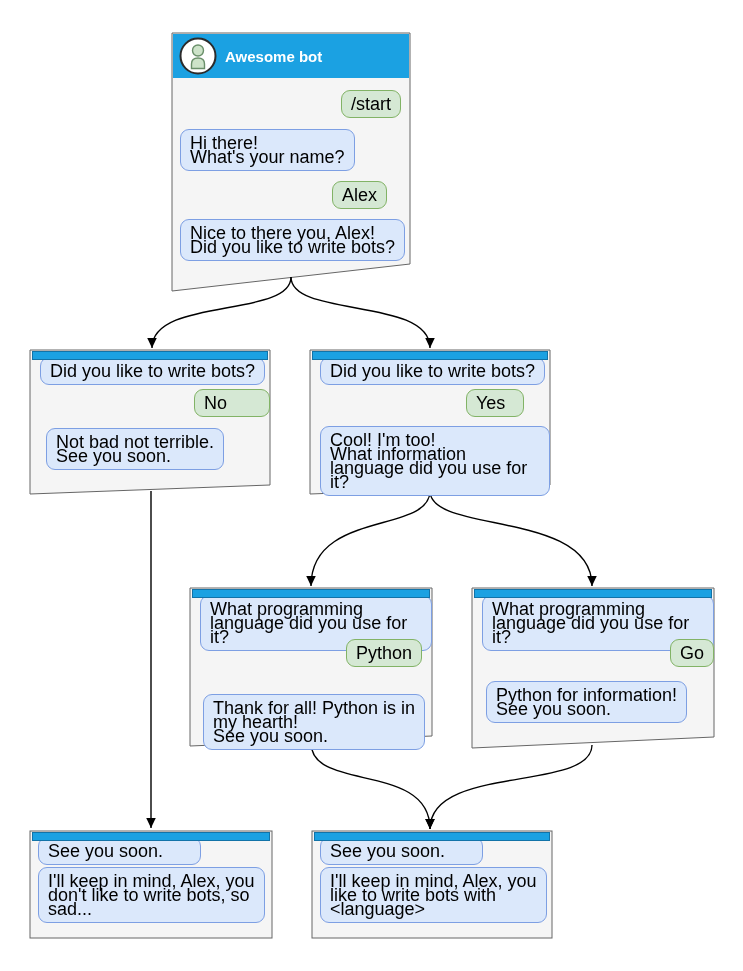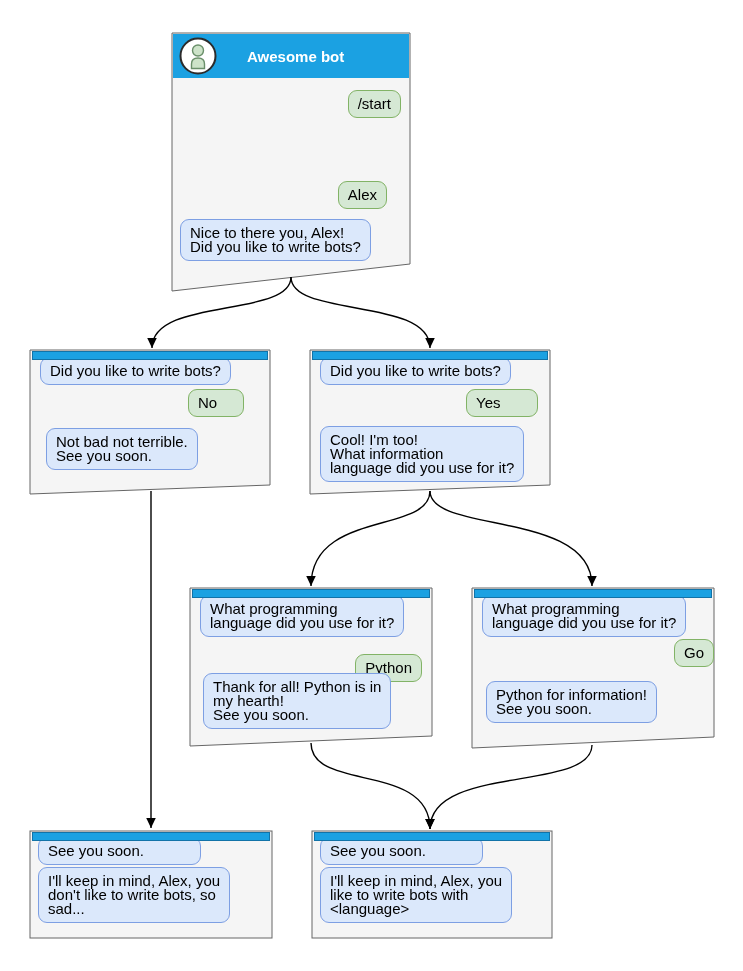--- a/index.html
+++ b/index.html
@@ -12,30 +12,30 @@
   .arrow { fill:none; stroke:var(--arrow-color,#000000); stroke-width:1.4; }
   .ah { fill:var(--arrow-color,#000000); }
 
   .window { position:absolute; z-index:1; }
   .titlebar {
     position:absolute; left:1px; top:1px; right:1px; height:44px;
     background:var(--header-blue,#1BA1E2);
     display:flex; align-items:center; padding-left:6px; z-index:3;
   }
   .avatar { width:38px; height:38px; display:inline-block; flex:0 0 auto; }
-  .title { color:var(--title-text,#FFFFFF); font-weight:bold; font-size:15px; margin-left:30px; }
+  .title { color:var(--title-text,#FFFFFF); font-weight:bold; font-size:15px; margin-left:8px; }
   .strip {
     position:absolute; left:2px; top:1px; right:2px; height:9px;
     background:var(--header-blue,#1BA1E2);
     border:1px solid var(--strip-border,#1273A8);
     box-sizing:border-box; z-index:3;
   }
   .bubble {
     position:absolute; z-index:2;
-    font-size:15px; line-height:14px; color:#000;
+    font-size:18px; line-height:14px; color:#000;
     padding:6px 9px; border-radius:9px;
     white-space:pre-line; box-sizing:border-box;
   }
   .bubble.bot  { background:var(--bot-bubble-fill,#DBE8FB);  border:1px solid var(--bot-bubble-stroke,#7D9FE3); }
   .bubble.user { background:var(--user-bubble-fill,#D5E8D4); border:1px solid var(--user-bubble-stroke,#82B366); min-width:30px; }
 </style>
 </head>
 <body>
 
 <div class="canvas">
@@ -69,48 +69,50 @@
       <span class="avatar">
         <svg viewBox="0 0 38 38" width="38" height="38">
           <circle cx="19" cy="19" r="17.5" fill="#ffffff" stroke="#2b2b2b" stroke-width="2"></circle>
           <circle cx="19" cy="13.5" r="5.5" fill="var(--avatar-person-fill,#CDE3C9)" stroke="var(--avatar-person-stroke,#6A8F6A)" stroke-width="1.4"></circle>
           <path d="M12.5,31.5 L12.5,27 Q12.5,21 19,21 Q25.5,21 25.5,27 L25.5,31.5 Z" fill="var(--avatar-person-fill,#CDE3C9)" stroke="var(--avatar-person-stroke,#6A8F6A)" stroke-width="1.4"></path>
         </svg>
       </span>
       <span class="title">Awesome bot</span>
     </div>
     <div class="bubble user" style="right:9px;top:57px">/start</div>
+    <div class="bubble bot" style="left:8px;top:96px">Hi there!
+What's your name?</div>
     <div class="bubble user" style="right:23px;top:148px">Alex</div>
     <div class="bubble bot" style="left:8px;top:186px">Nice to there you, Alex!
 Did you like to write bots?</div>
   </div>
 
   <div class="window" style="left:30px;top:350px;width:240px;height:145px">
     <div class="strip"></div>
     <div class="bubble bot" style="left:10px;top:7px">Did you like to write bots?</div>
-    <div class="bubble user" style="right:26px;top:39px;width:56px">No</div>
+    <div class="bubble user" style="right:0;top:39px;width:76px">No</div>
     <div class="bubble bot" style="left:16px;top:78px">Not bad not terrible.
 See you soon.</div>
   </div>
 
   <div class="window" style="left:310px;top:350px;width:240px;height:145px">
     <div class="strip"></div>
     <div class="bubble bot" style="left:10px;top:7px">Did you like to write bots?</div>
-    <div class="bubble user" style="right:12px;top:39px;width:72px">Yes</div>
+    <div class="bubble user" style="right:26px;top:39px;width:58px">Yes</div>
     <div class="bubble bot" style="left:10px;top:76px">Cool! I'm too!
 What information
 language did you use for it?</div>
   </div>
 
   <div class="window" style="left:190px;top:588px;width:242px;height:158px">
     <div class="strip"></div>
     <div class="bubble bot" style="left:10px;top:7px">What programming
 language did you use for it?</div>
-    <div class="bubble user" style="right:10px;top:66px">Python</div>
-    <div class="bubble bot" style="left:13px;top:85px">Thank for all! Python is in
+    <div class="bubble user" style="right:10px;top:51px">Python</div>
+    <div class="bubble bot" style="left:13px;top:106px">Thank for all! Python is in
 my hearth!
 See you soon.</div>
   </div>
 
   <div class="window" style="left:472px;top:588px;width:242px;height:160px">
     <div class="strip"></div>
     <div class="bubble bot" style="left:10px;top:7px">What programming
 language did you use for it?</div>
     <div class="bubble user" style="right:0;top:51px">Go</div>
     <div class="bubble bot" style="left:14px;top:93px">Python for information!

